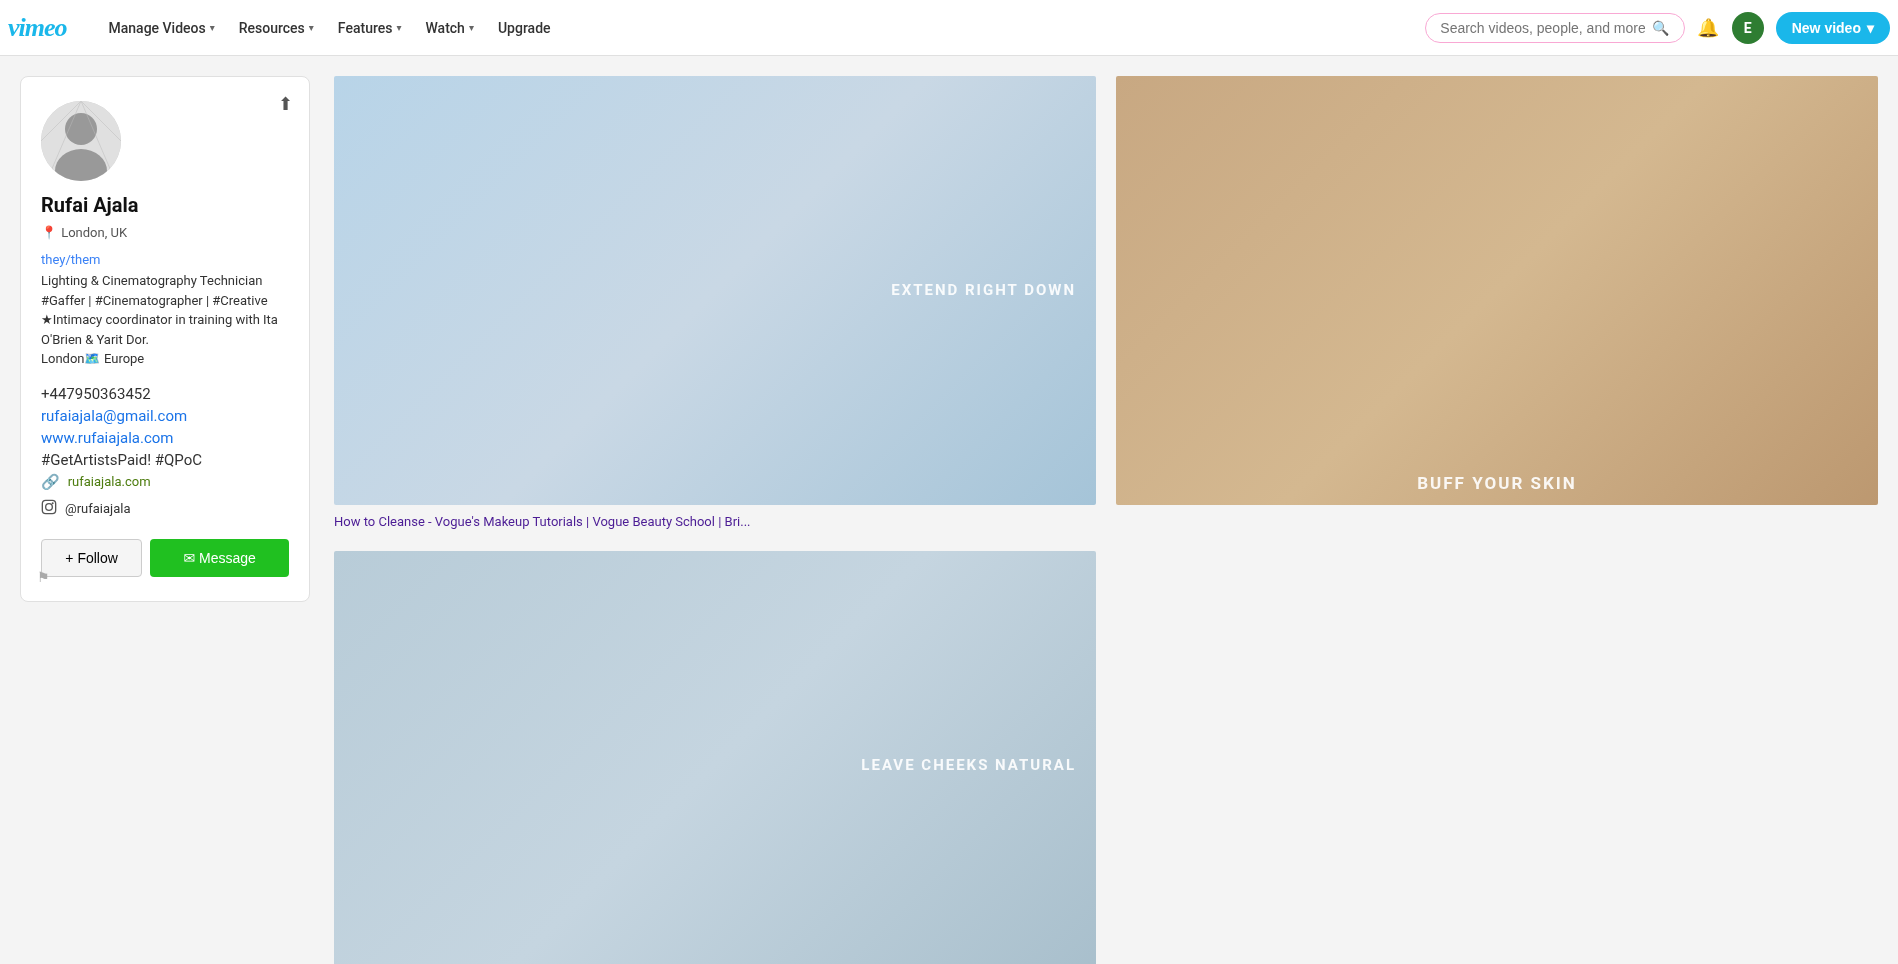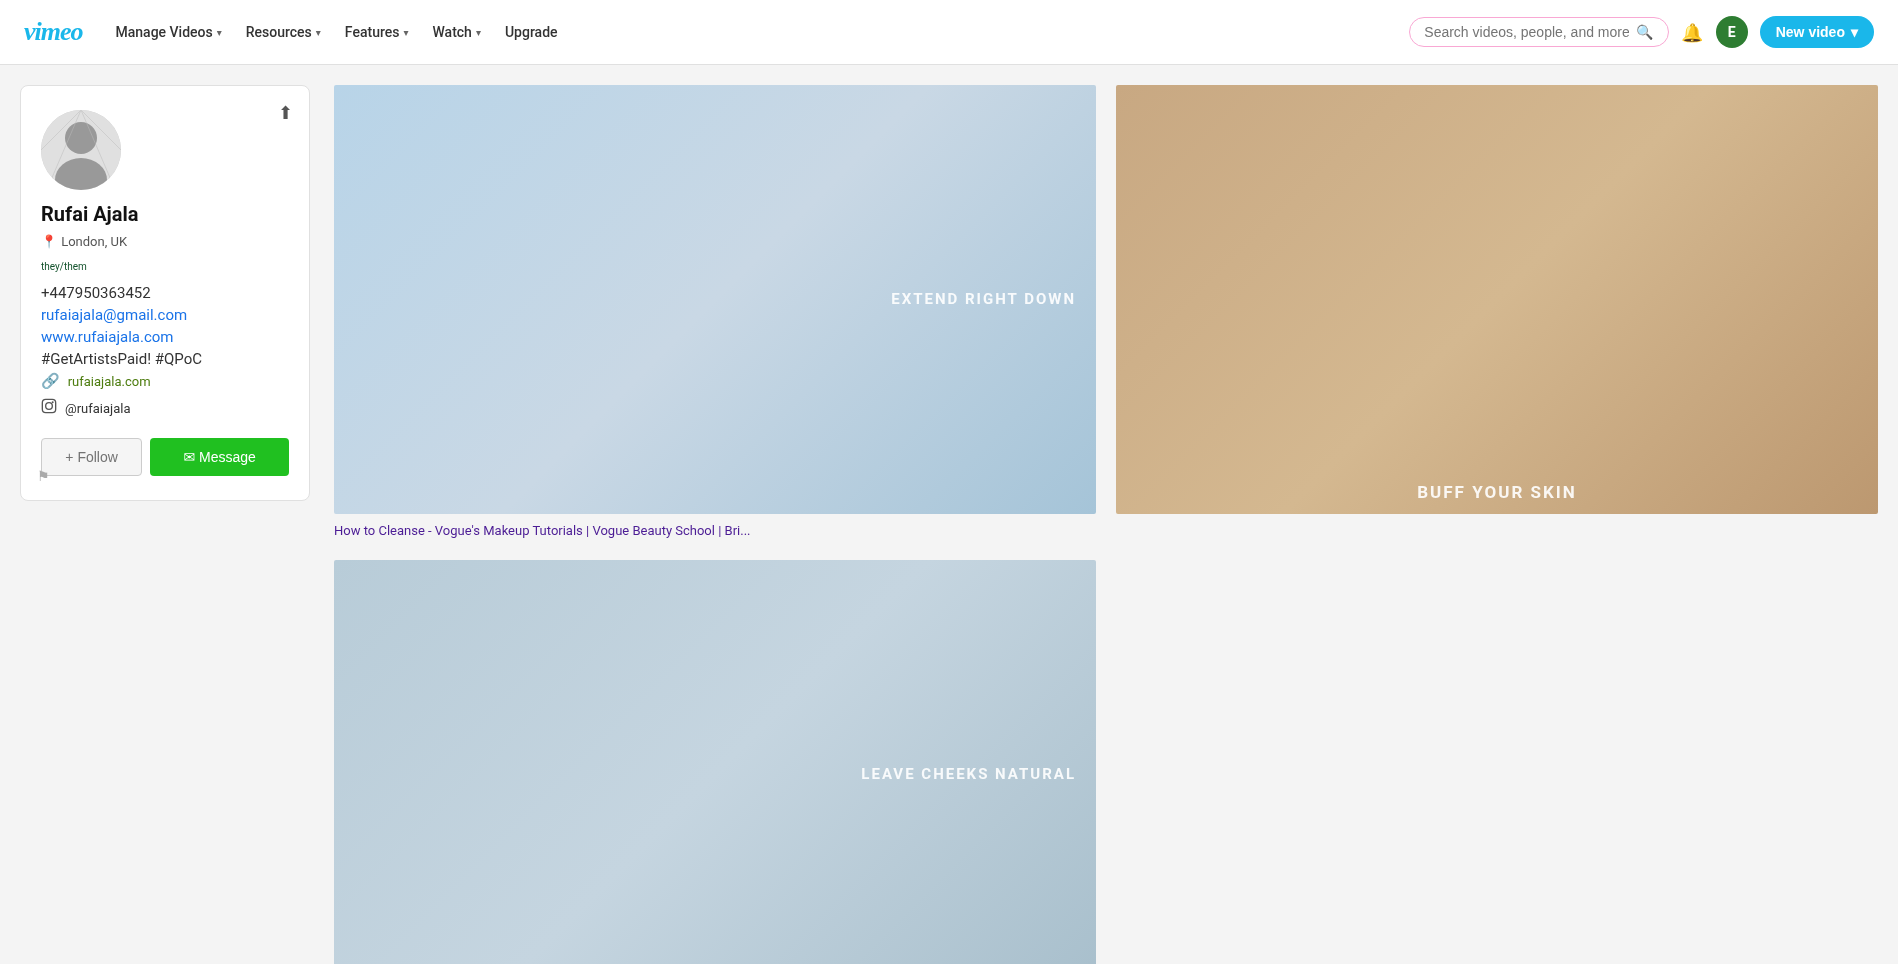--- a/index.html
+++ b/index.html
@@ -1,22 +1,22 @@
 <!DOCTYPE html>
 <html><head>
   <meta charset="utf-8">
   <style>
     *, *::before, *::after { box-sizing: border-box; margin: 0; padding: 0; }
     body { font-family: -apple-system, BlinkMacSystemFont, 'Segoe UI', Roboto, sans-serif; background: #f4f4f4; color: #333; font-size: 14px; }
 
     
     .header {
       display: flex; align-items: center; background: #fff;
-      padding: 0 24px; height: 65px; border-bottom: 1px solid #e0e0e0;
-      position: sticky; top: 0; z-index: 100; gap: 23px;
+      padding: 0 8px; height: 56px; border-bottom: 1px solid #e0e0e0;
+      position: sticky; top: 0; z-index: 100; gap: 32px;
     }
     .logo { font-size: 22px; color: #1ab7ea; font-weight: 900; letter-spacing: -1px; display: flex; align-items: center; }
     .logo-text { font-family: Georgia, serif; font-style: italic; font-weight: 900; font-size: 26px; color: #1ab7ea; }
     .nav { display: flex; align-items: center; gap: 4px; flex: 1; }
     .nav-item {
       display: flex; align-items: center; gap: 4px; padding: 6px 10px;
       cursor: pointer; border-radius: 4px; font-size: 14px; color: #333;
       font-weight: 500; white-space: nowrap;
     }
     .nav-chevron { font-size: 10px; color: #666; }
@@ -56,32 +56,32 @@
       font-size: 18px; color: #555;
     }
     .avatar-large {
       width: 80px; height: 80px; border-radius: 50%; overflow: hidden;
       margin-bottom: 12px; background: #ccc;
       display: flex; align-items: center; justify-content: center;
     }
     .avatar-large svg { width: 80px; height: 80px; }
     .profile-name { font-size: 20px; font-weight: 700; color: #111; margin-bottom: 8px; }
     .profile-location { display: flex; align-items: center; gap: 4px; color: #555; font-size: 13px; margin-bottom: 12px; }
-    .profile-pronouns { color: #14532d; font-size: 10px; margin-bottom: 12px; }
+    .profile-pronouns { color: #3b82f6; font-size: 13px; margin-bottom: 4px; }
     .profile-bio { font-size: 13px; color: #333; line-height: 1.5; margin-bottom: 16px; }
     .profile-contact { font-size: 15px; color: #333; margin-bottom: 4px; }
     .profile-contact a { color: #1a73e8; text-decoration: none; }
     .profile-link-row { display: flex; align-items: center; gap: 8px; margin-bottom: 8px; font-size: 13px; color: #333; }
     .profile-link-row a { color: #4d7c0f; text-decoration: none; }
     .icon-link { font-size: 15px; color: #555; }
     .profile-actions { display: flex; gap: 8px; margin-top: 20px; }
     .btn-follow {
       flex: 1; display: flex; align-items: center; justify-content: center; gap: 4px;
       border: 1px solid #ccc; background: #f5f5f5; border-radius: 4px;
-      padding: 10px; font-size: 14px; font-weight: 500; cursor: pointer; color: #737373;
+      padding: 10px; font-size: 14px; font-weight: 500; cursor: pointer; color: #000000;
     }
     .btn-message {
       flex: 1.5; display: flex; align-items: center; justify-content: center; gap: 6px;
       background: #20c020; color: #fff; border: none; border-radius: 4px;
       padding: 10px; font-size: 14px; font-weight: 500; cursor: pointer;
     }
     .flag-icon { position: absolute; bottom: 16px; left: 16px; font-size: 14px; color: #aaa; cursor: pointer; }
 
     
     .video-section { flex: 1; padding: 20px 20px 20px 24px; }
@@ -172,20 +172,26 @@
           <line x1="40" y1="0" x2="70" y2="70"></line>
         </g>
       </svg>
     </div>
     <div class="profile-name">Rufai Ajala</div>
     <div class="profile-location">
       <span>📍</span>
       <span>London, UK</span>
     </div>
     <div class="profile-pronouns">they/them</div>
+    <div class="profile-bio">
+      <div>Lighting &amp; Cinematography Technician</div>
+      <div>#Gaffer | #Cinematographer | #Creative</div>
+      <div>★Intimacy coordinator in training with Ita O'Brien &amp; Yarit Dor.</div>
+      <div>London🗺️ Europe</div>
+    </div>
     <div class="profile-contact">+447950363452</div>
     <div class="profile-contact">
       <a>rufaiajala@gmail.com</a>
     </div>
     <div class="profile-contact">
       <a class="link" style="color:#1a73e8;">www.rufaiajala.com</a>
     </div>
     <div class="profile-contact">#GetArtistsPaid! #QPoC</div>
 
     <div class="profile-link-row">

